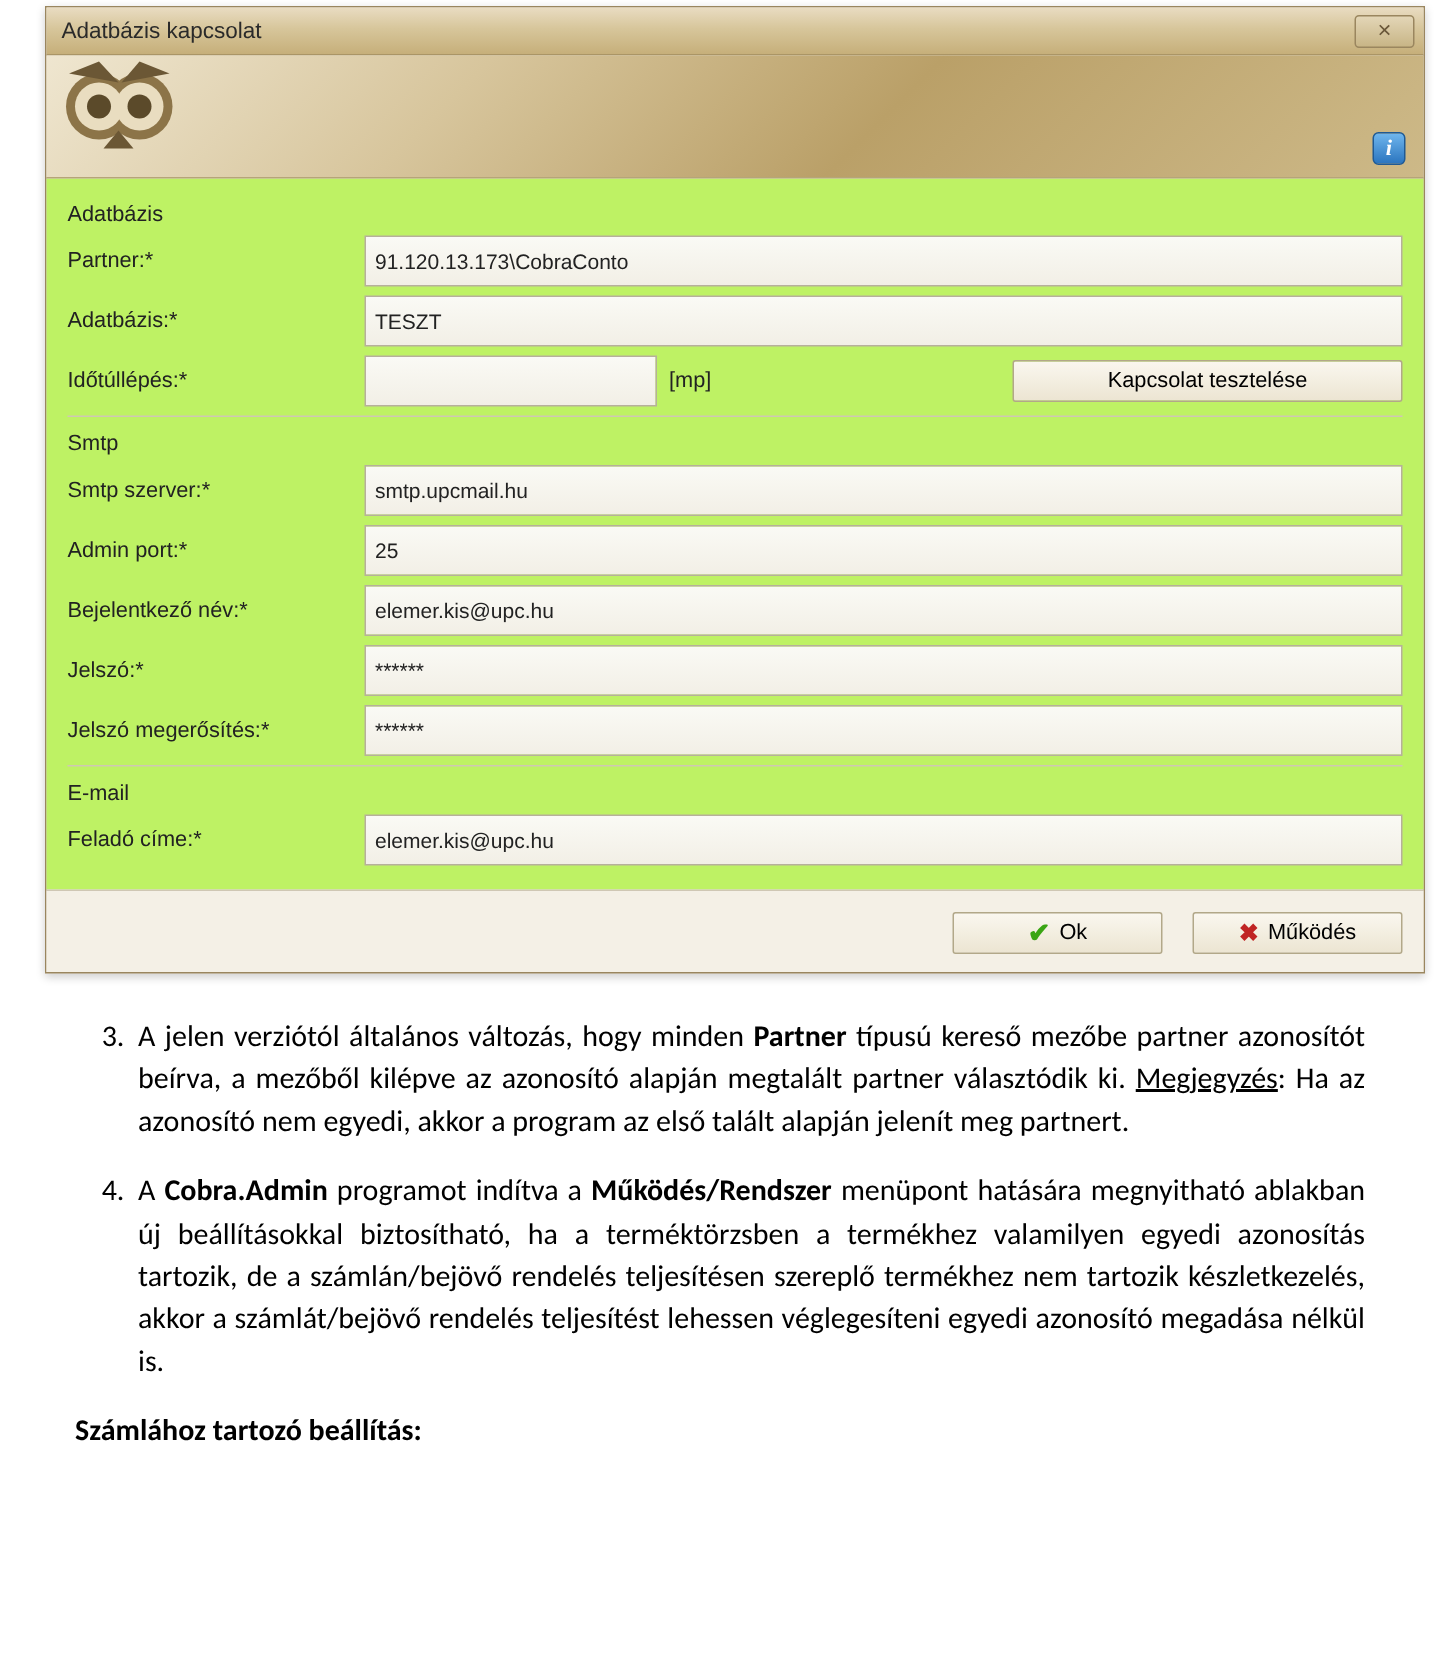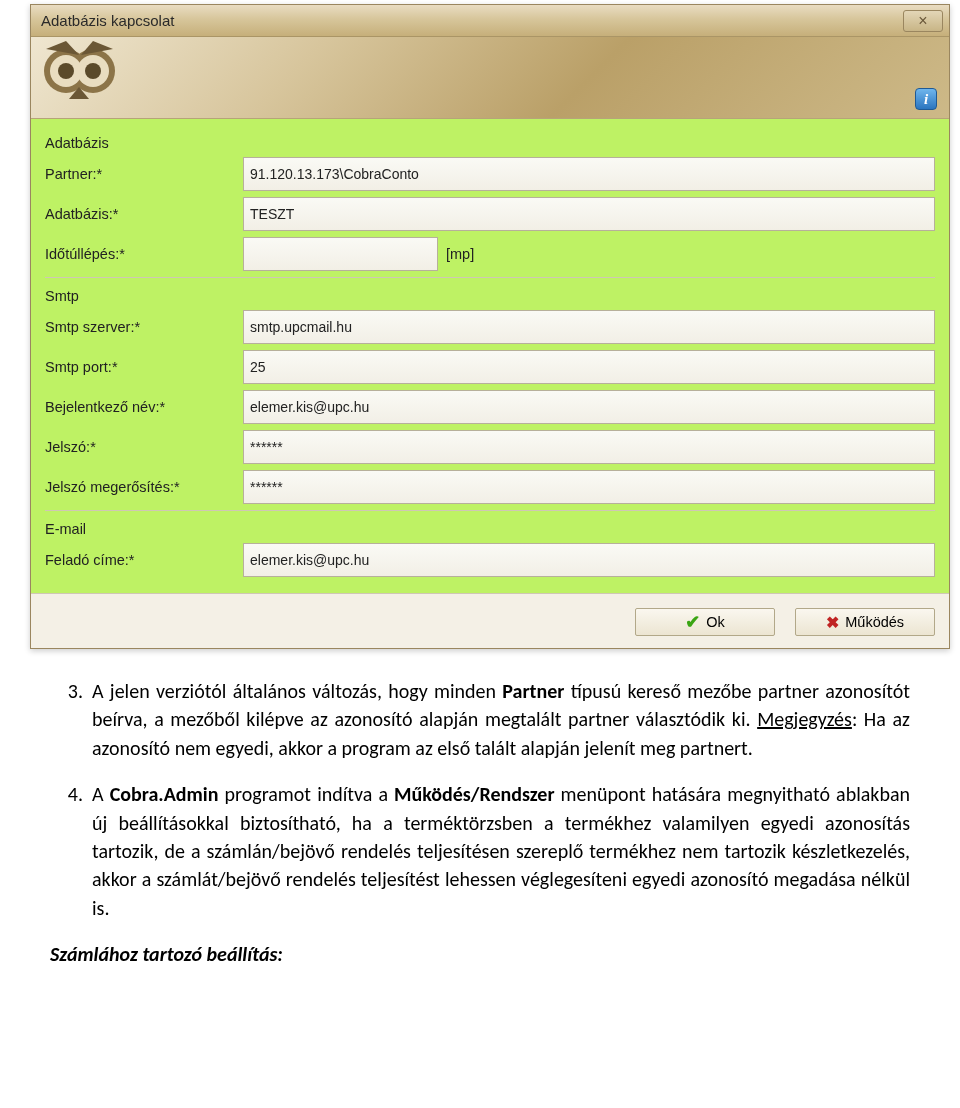--- a/index.html
+++ b/index.html
@@ -157,21 +157,20 @@
     text-align: justify;
     padding-right: 0;
   }
   .doc-text li.first::marker { content: "3.  "; }
   .doc-text li.second::marker { content: "4.  "; }
   .doc-heading {
     font-weight: bold;
     margin-top: 16px;
     font-size: 20px;
     padding-left: 0;
-    font-style: italic;
   }
 </style>
 </head>
 <body>
 
 <div class="dialog">
   <div class="titlebar">
     <span class="title">Adatbázis kapcsolat</span>
     <div class="close-btn">
       <span>×</span>
@@ -204,31 +203,34 @@
     </div>
     <div class="row">
       <div class="label">Adatbázis:*</div>
       <input class="input" value="TESZT" style="">
     </div>
     <div class="row">
       <div class="label">Időtúllépés:*</div>
       <input class="input small" value="" style="">
       <div class="unit">[mp]</div>
       <div class="spacer"></div>
+      <button class="btn test">
+        <span>Kapcsolat tesztelése</span>
+      </button>
     </div>
 
     <div class="divider"></div>
 
     <div class="section-label">Smtp</div>
     <div class="row">
       <div class="label">Smtp szerver:*</div>
       <input class="input" value="smtp.upcmail.hu" style="">
     </div>
     <div class="row">
-      <div class="label">Smtp port:*</div>
+      <div class="label">Admin port:*</div>
       <input class="input" value="25" style="">
     </div>
     <div class="row">
       <div class="label">Bejelentkező név:*</div>
       <input class="input" value="elemer.kis@upc.hu" style="">
     </div>
     <div class="row">
       <div class="label">Jelszó:*</div>
       <input class="input" value="******" style="">
     </div>

